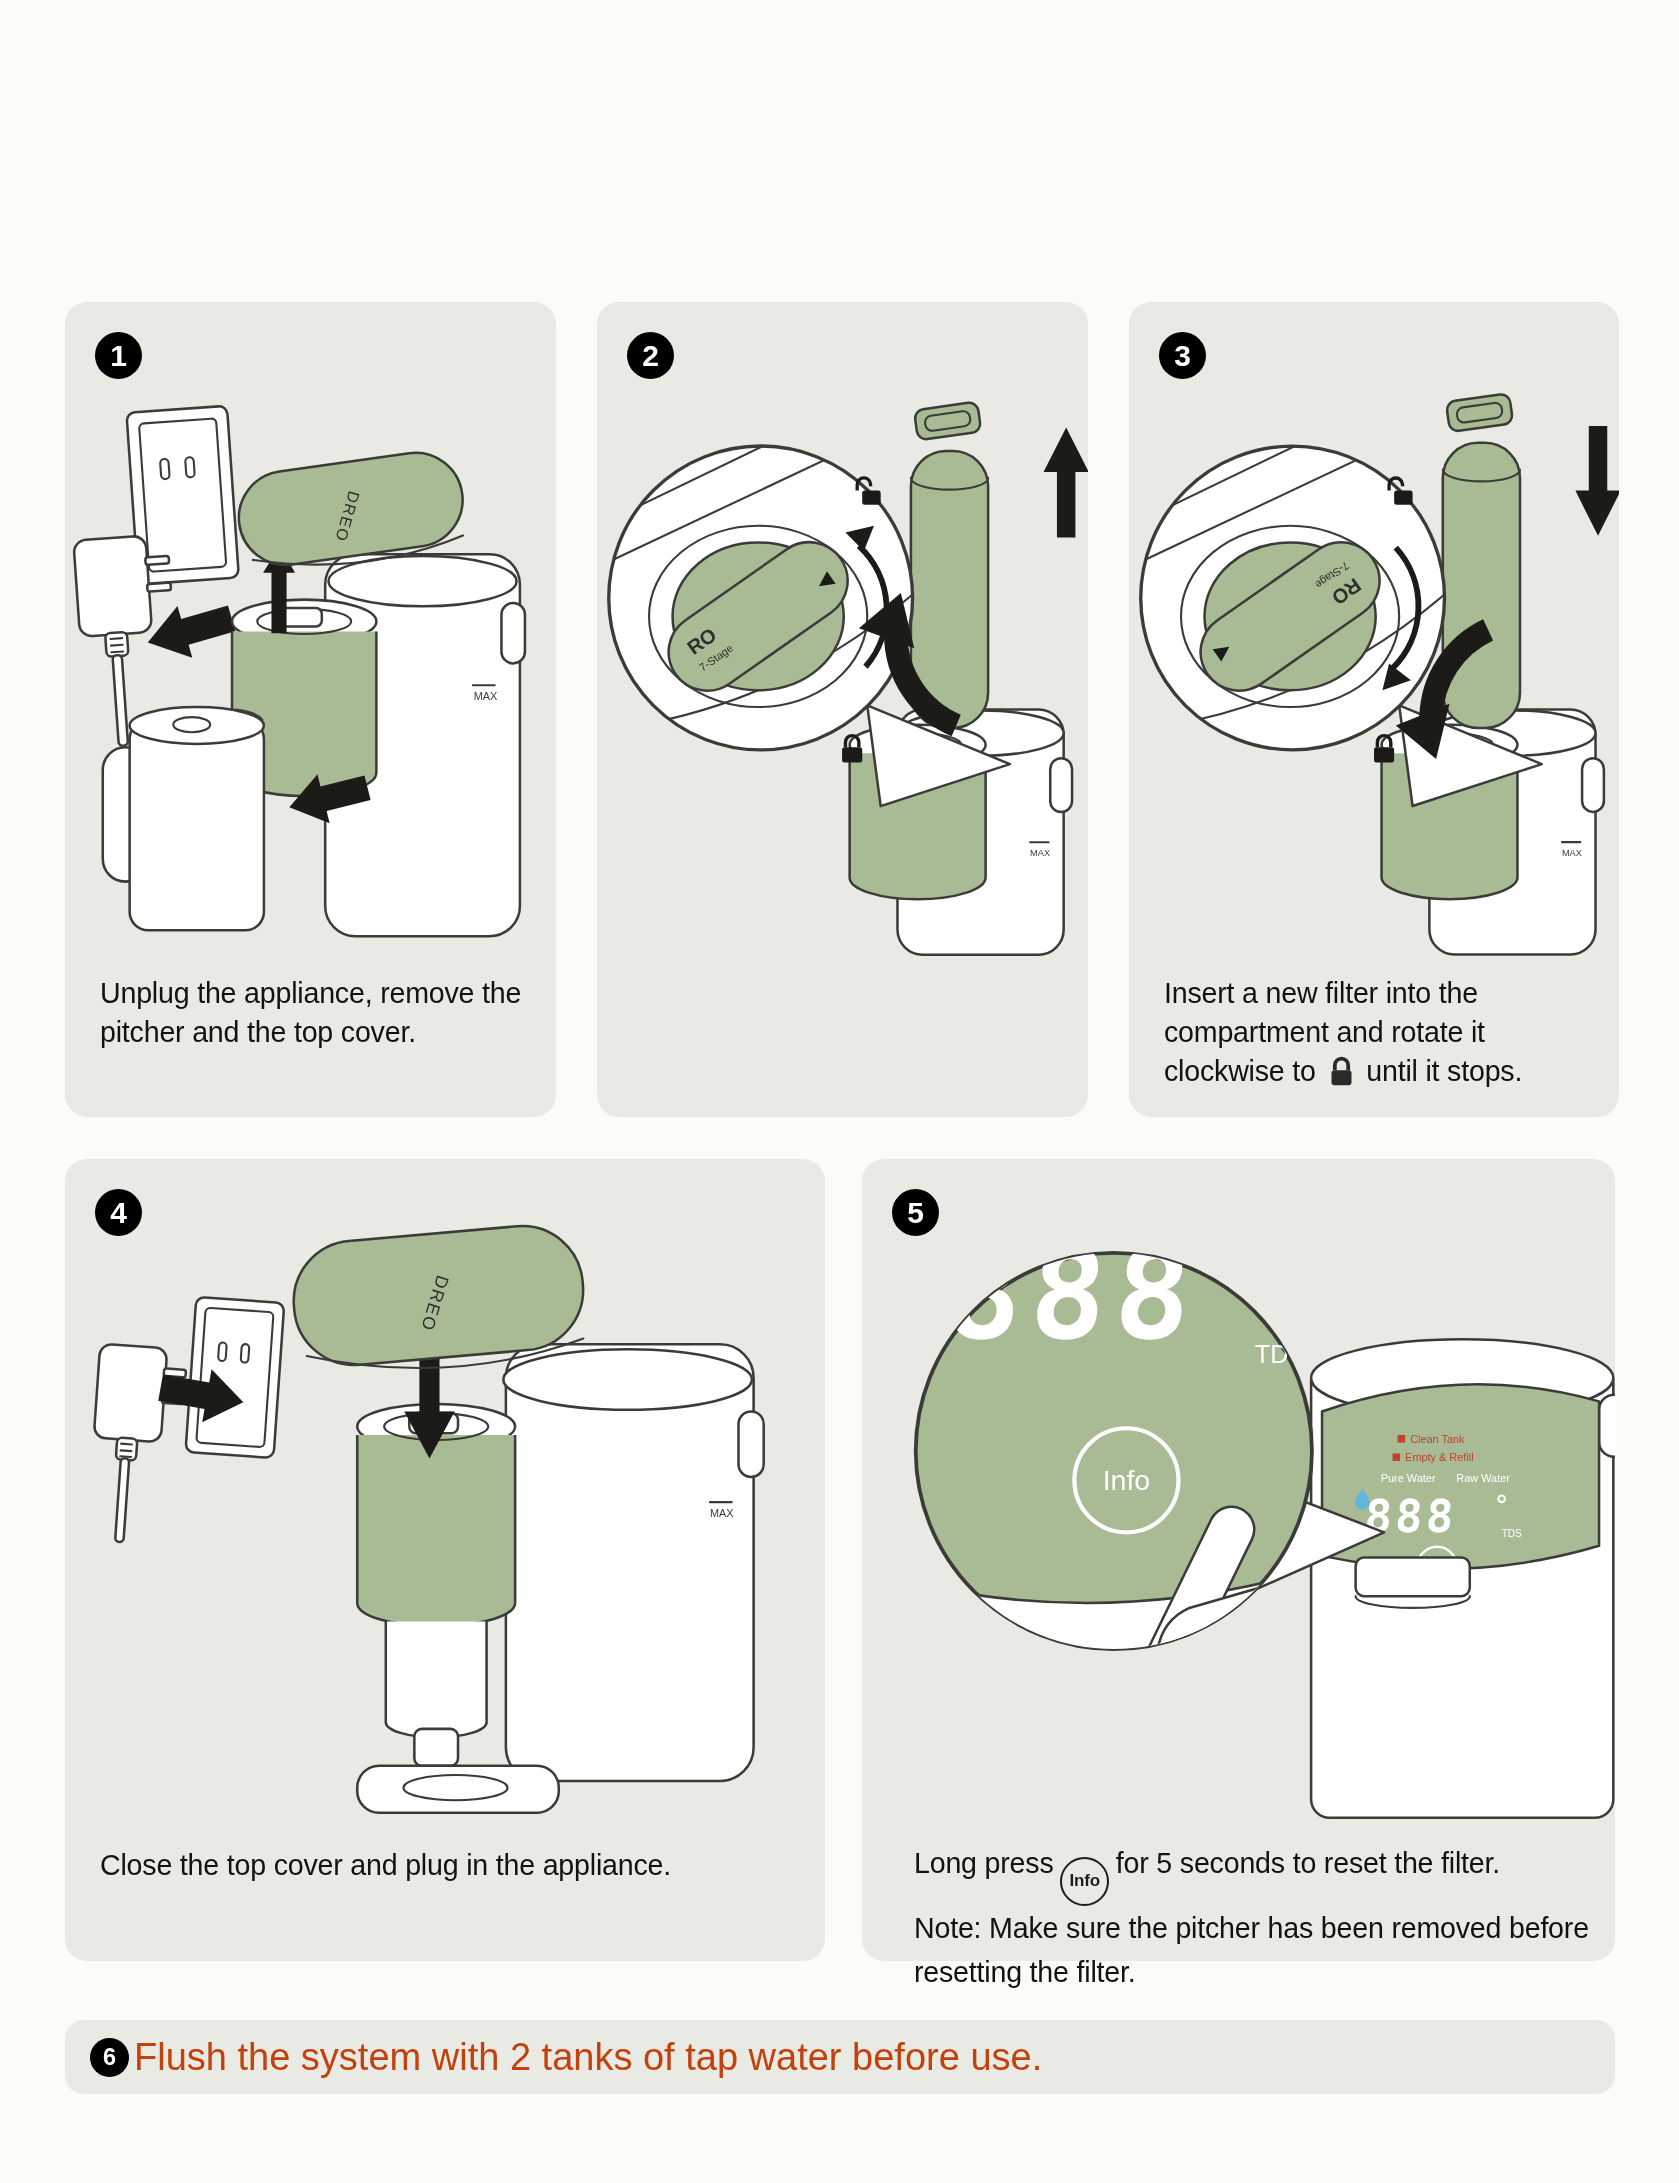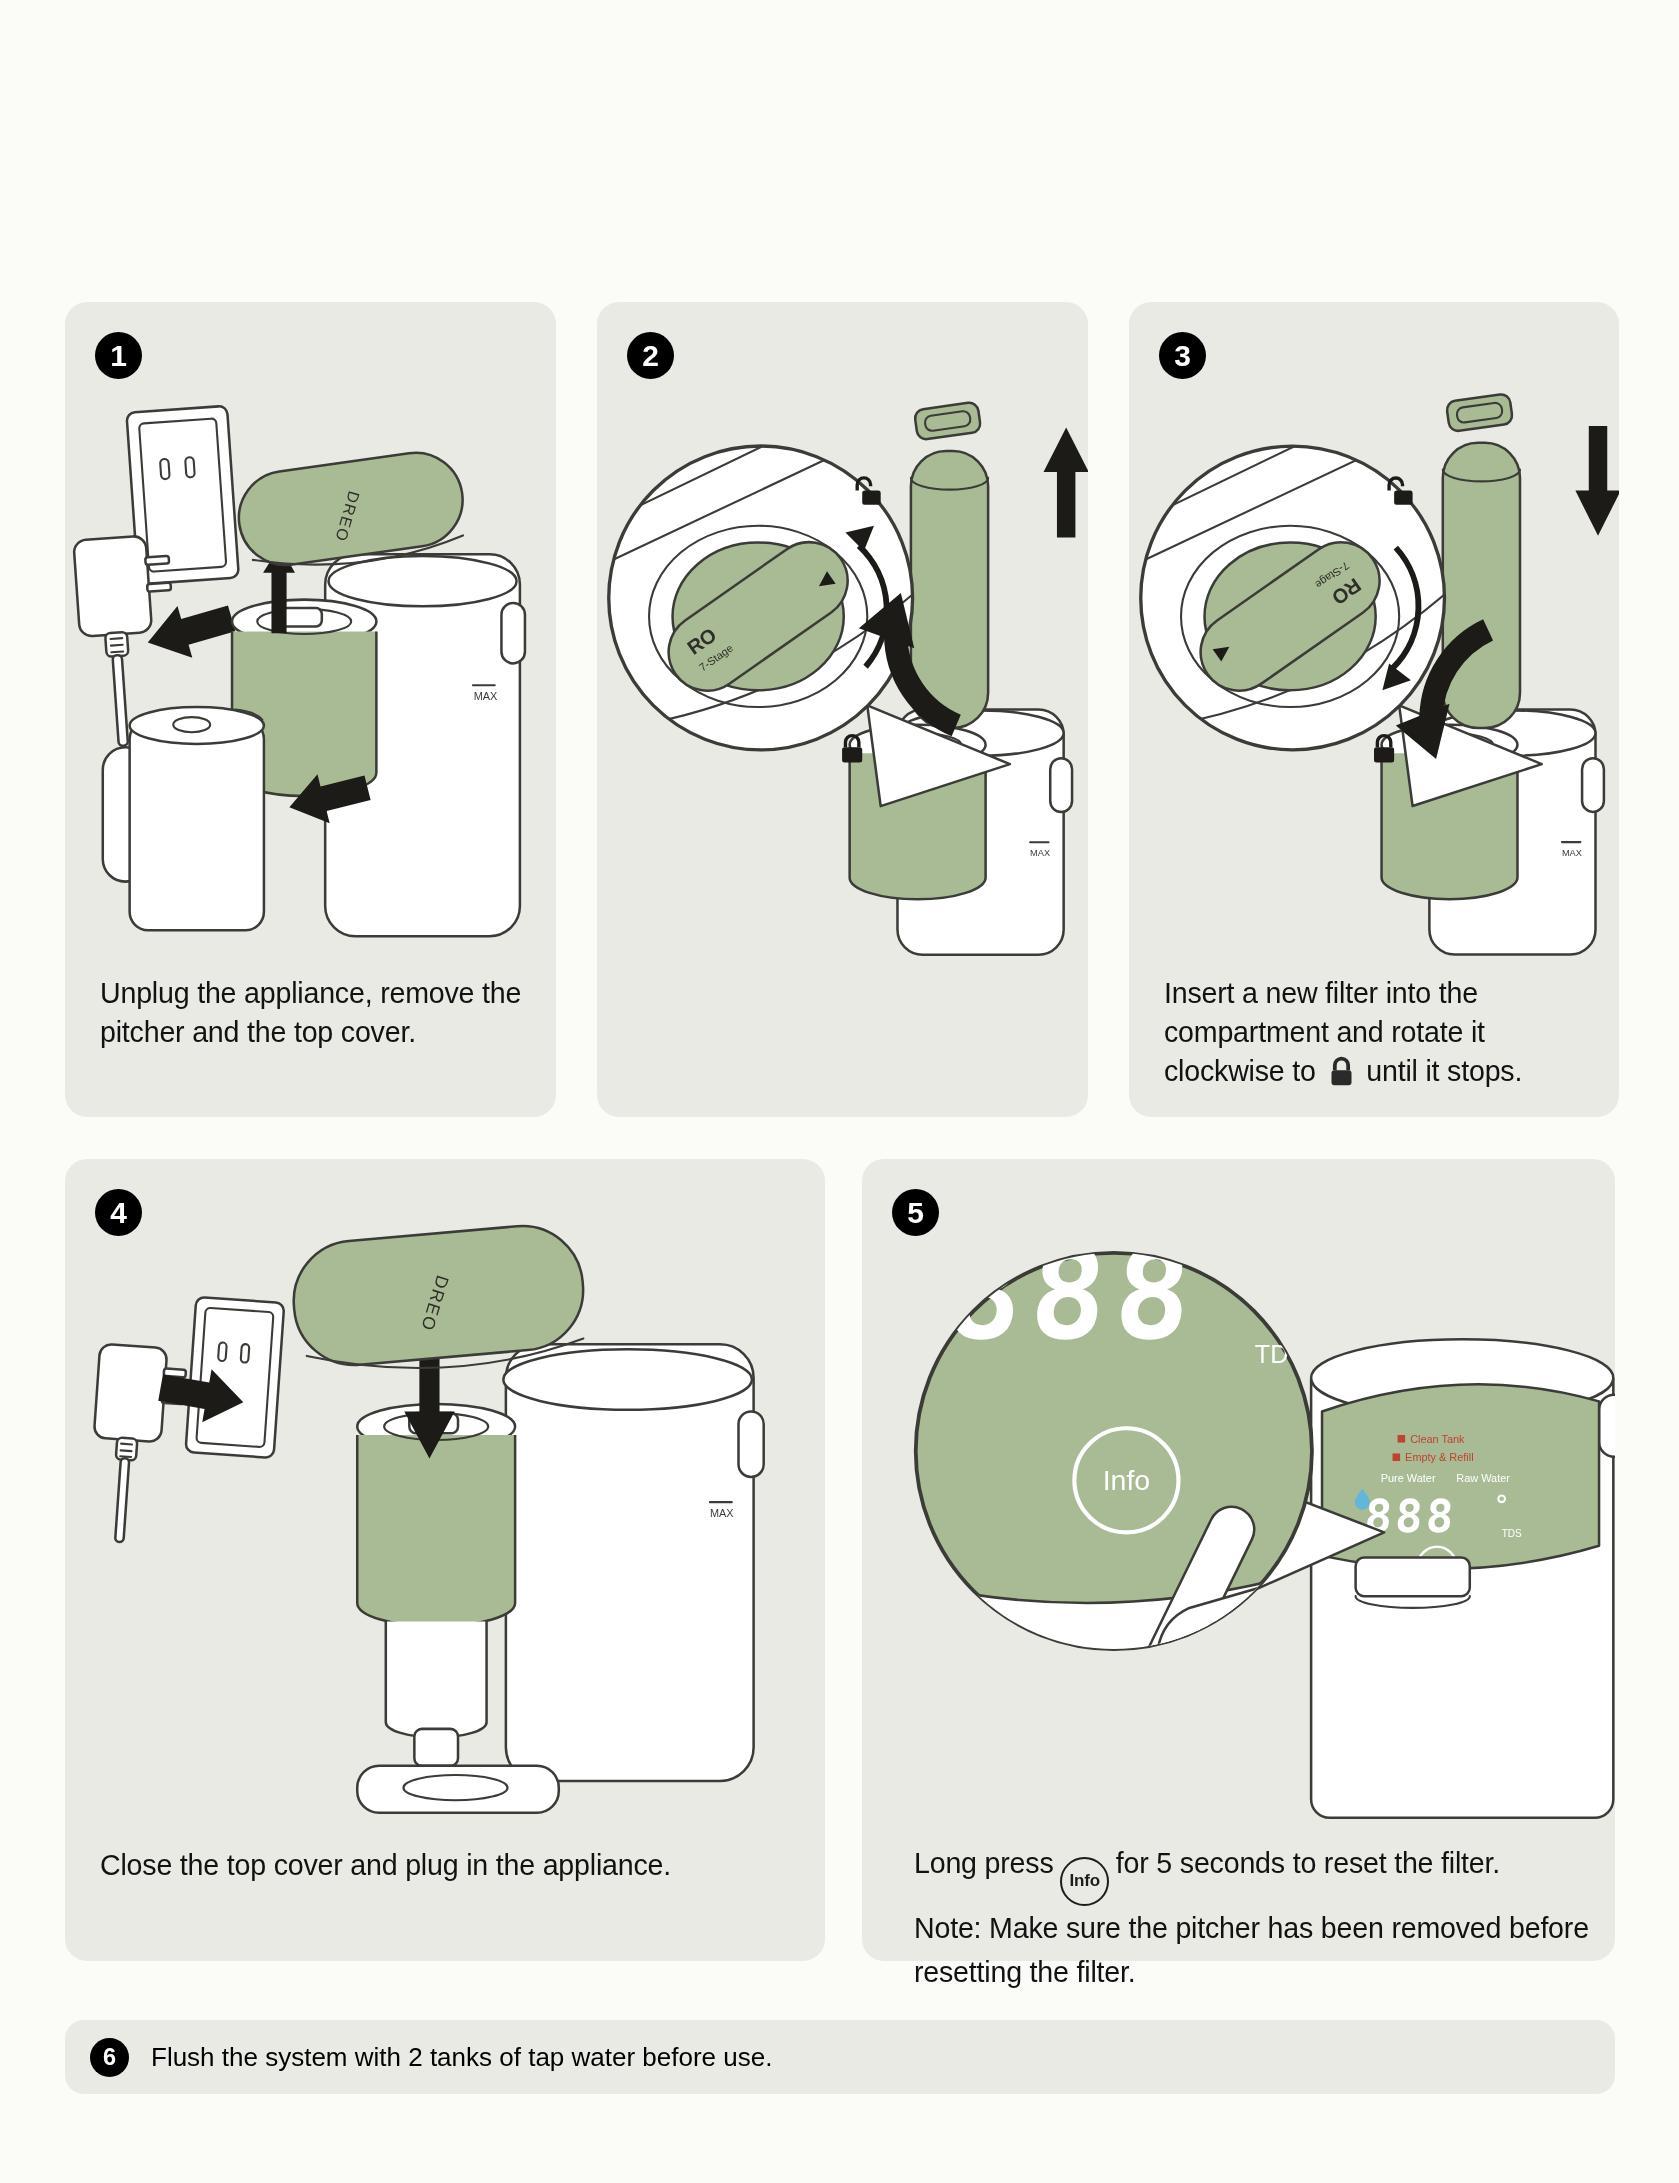--- a/index.html
+++ b/index.html
@@ -24,21 +24,21 @@
   .cap-p5{top:682px;left:32px;right:20px;line-height:44px;margin-left:20px;}
   .inline-ic{display:inline-block;vertical-align:-5px;margin:0 5px;}
   .info-pill{display:inline-flex;align-items:center;justify-content:center;
              width:45px;height:45px;border:2.5px solid #1d1d1d;border-radius:50%;
              font-size:17px;font-weight:700;color:#1d1d1d;vertical-align:-13.4px;margin:0 6.7px;}
   .footer{position:absolute;left:65px;top:2020px;width:1550px;height:74px;background:#E9EAE4;
           border-radius:18.5px;display:flex;align-items:center;padding:0;}
   .footer .badge-s{width:39px;height:39px;border-radius:50%;background:#000;color:#fff;
           display:flex;align-items:center;justify-content:center;font-size:23.5px;font-weight:700;
           margin-left:25px;}
-  .footer .ftext{font-size:26px;margin-left:22px;color:#000000;}
+  .footer .ftext{font-size:38px;margin-left:5px;color:#c2410c;}
   
   .ln{fill:#fff;stroke:#3B3B38;stroke-width:3;stroke-linejoin:round;stroke-linecap:round;}
   .ln2{fill:none;stroke:#3B3B38;stroke-width:2.5;stroke-linejoin:round;stroke-linecap:round;}
   .grn{fill:#A9BB94;stroke:#3B3B38;stroke-width:3;stroke-linejoin:round;}
   .blk{fill:#1D1B18;stroke:none;}
   svg text{font-family:"Liberation Sans",sans-serif;}
   .seg{font-family:"DejaVu Sans Mono",monospace;font-weight:bold;fill:#fff;}
 </style>
 </head>
 <body>

